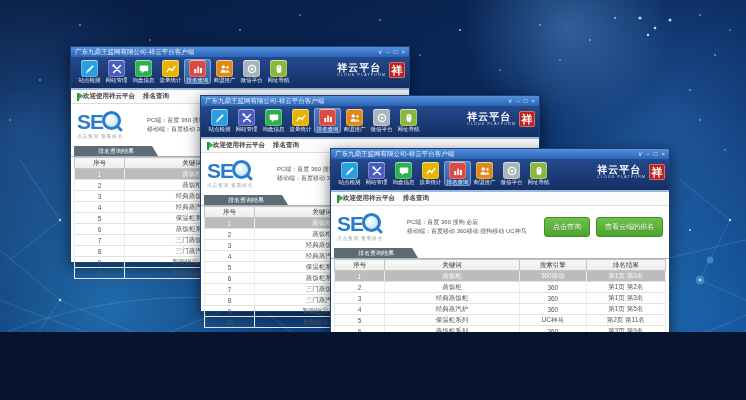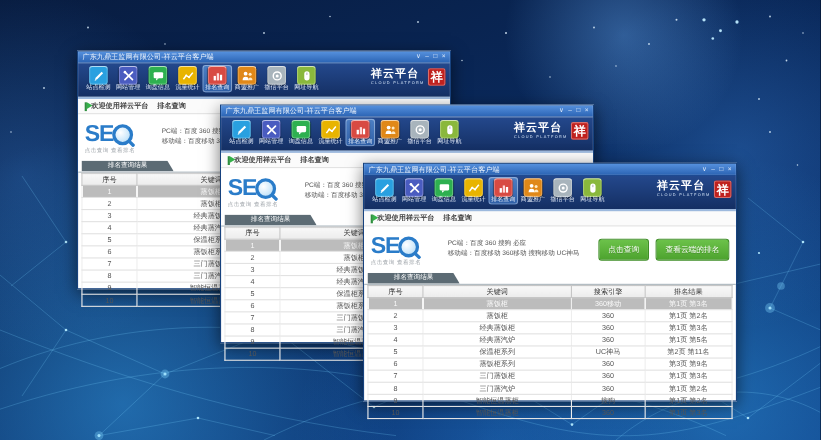--- a/index.html
+++ b/index.html
@@ -1,16 +1,16 @@
 <!DOCTYPE html>
 <html><head>
 <meta charset="utf-8">
 <style>
   html,body{margin:0;padding:0;background:#06142e;}
-  #stage{position:relative;width:746px;height:400px;overflow:hidden;
+  #stage{position:relative;width:746px;height:332px;overflow:hidden;
     font-family:"Liberation Sans","DejaVu Sans",sans-serif;
     background:
       radial-gradient(circle at 76% 8%,  rgba(110,180,255,.38), rgba(110,180,255,0) 16%),
       radial-gradient(circle at 90% 35%, rgba(70,150,240,.30), rgba(70,150,240,0) 22%),
       radial-gradient(circle at 3% 40%,  rgba(70,150,240,.28), rgba(70,150,240,0) 22%),
       radial-gradient(circle at 15% 92%, rgba(60,180,255,.45), rgba(60,180,255,0) 34%),
       radial-gradient(circle at 60% 102%,rgba(50,160,250,.30), rgba(50,160,250,0) 30%),
       radial-gradient(circle at 88% 92%, rgba(60,180,255,.40), rgba(60,180,255,0) 30%),
       linear-gradient(160deg,#081c40 0%,#0a2b60 50%,#0c3a80 100%);}
   .plexus{position:absolute;left:0;top:0;z-index:0;}
@@ -49,21 +49,21 @@
   .welcomebar{height:13px;background:#fbfbfb;border-bottom:1px solid #dcdcdc;
     display:flex;align-items:center;padding-left:6px;}
   .flag{position:relative;width:2px;height:8px;background:#2f8f3f;display:inline-block;margin-right:4px;}
   .flag::before{content:'';position:absolute;left:2px;top:0;
     border-top:3px solid transparent;border-bottom:3px solid transparent;border-left:5px solid #35b24a;}
   .wtext,.wsec{font-size:6.5px;font-weight:bold;color:#444;}
   .wsec{margin-left:8px;}
 
   .querypanel{height:42px;display:flex;align-items:center;padding:0 6px;background:#fff;}
   .seologo{width:70px;flex:none;}
-  .se-wrap{display:flex;align-items:flex-end;}
+  .se-wrap{display:flex;align-items:flex-start;}
   .se{font-size:21px;font-weight:bold;color:#2a7cc9;letter-spacing:-1px;line-height:21px;}
   .magnifier{width:13px;height:13px;border:3.5px solid #2a7cc9;border-radius:50%;
     background:radial-gradient(circle at 35% 35%,#fff 0%,#cfe9fb 60%,#a8d4f2 100%);
     position:relative;display:inline-block;margin-left:-1px;}
   .magnifier::after{content:'';position:absolute;width:7px;height:3px;background:#2a7cc9;
     right:-5px;bottom:-3px;transform:rotate(45deg);border-radius:1px;}
   .se-sub{font-size:5px;color:#9aa0a6;letter-spacing:.5px;margin-top:1px;white-space:nowrap;}
   .engines{font-size:6px;color:#555;line-height:9px;white-space:nowrap;}
   .qbuttons{margin-left:auto;display:flex;gap:6px;}
   .greenbtn{font-family:inherit;font-size:7px;color:#fff;padding:4px 8px;

